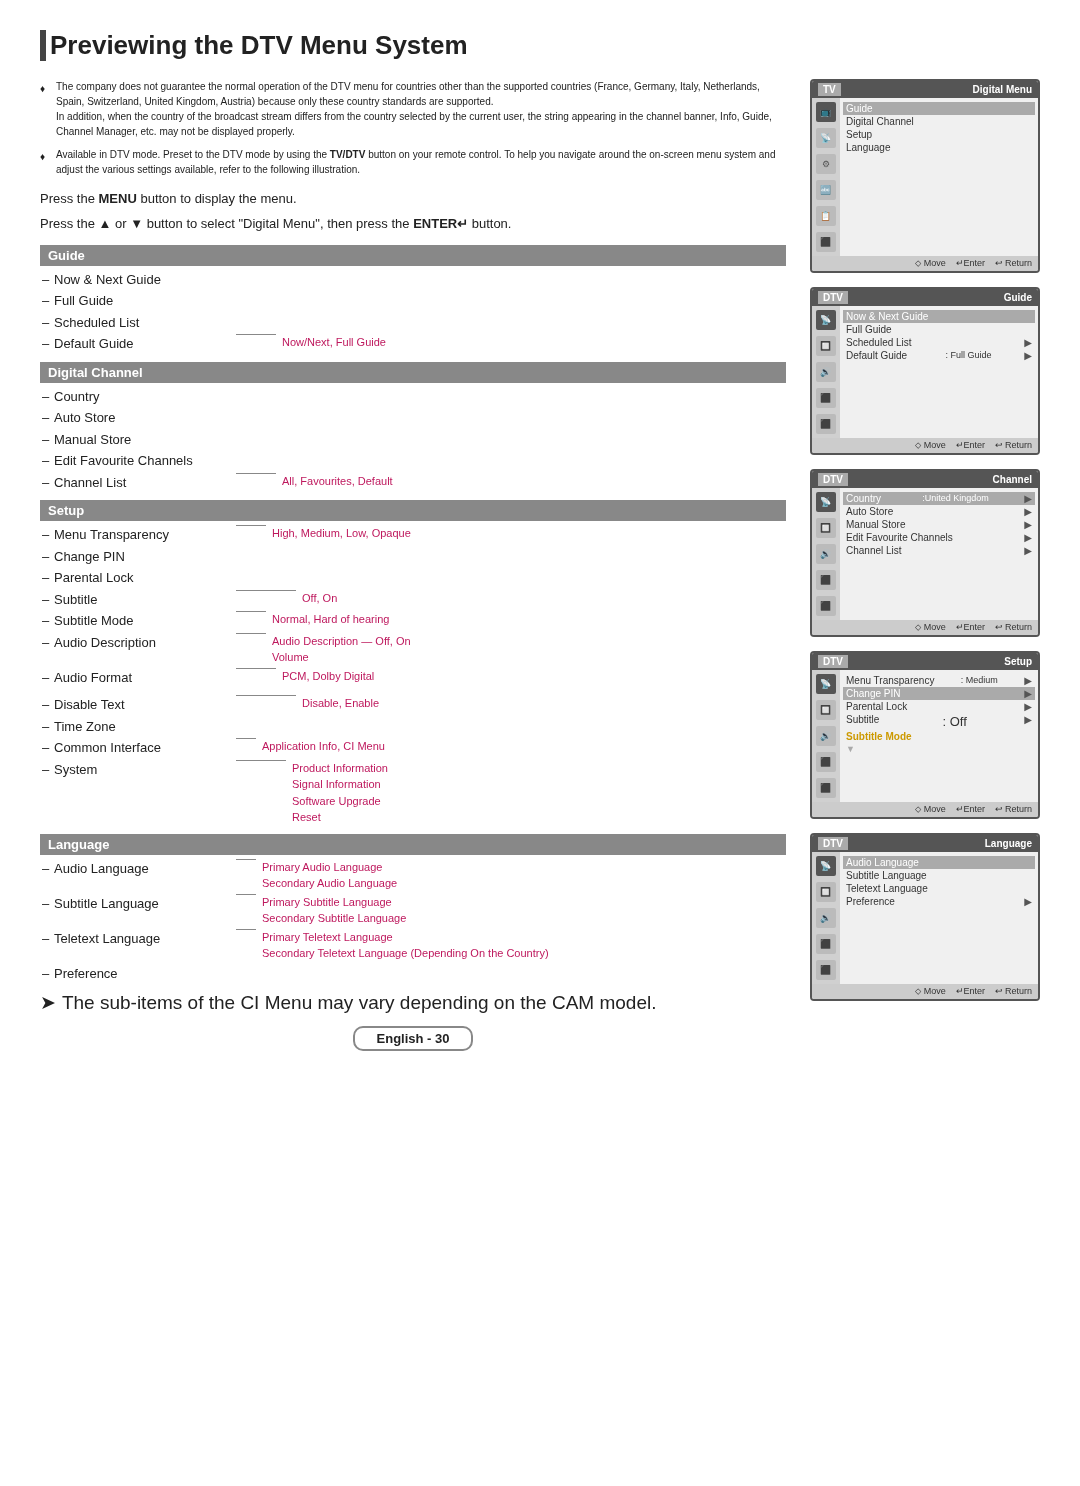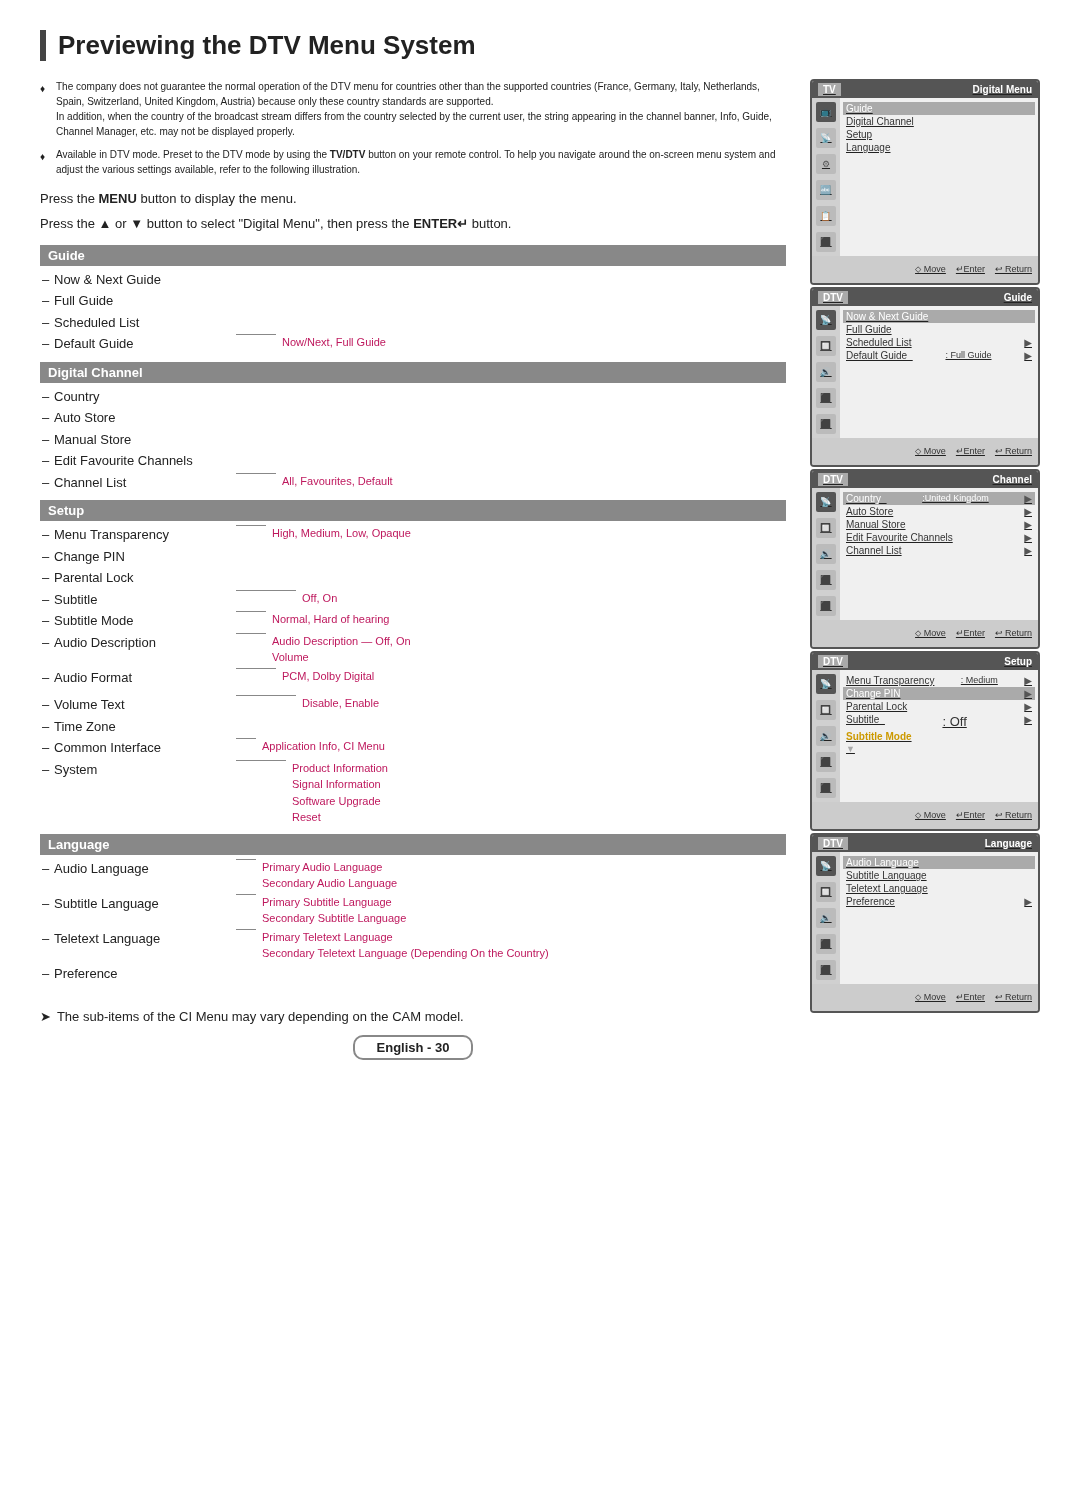--- a/index.html
+++ b/index.html
@@ -10,41 +10,40 @@
       font-family: Arial, sans-serif;
       font-size: 14px;
       color: #222;
       padding: 30px 40px;
     }
 
     .page-title {
       font-size: 26px;
       font-weight: bold;
       border-left: 6px solid #444;
-      padding-left: 12px;
+      padding-left: 4px;
       margin-bottom: 18px;
     }
 
     .main-layout {
       display: flex;
       gap: 24px;
     }
 
     .left-col {
       flex: 1;
       min-width: 0;
     }
 
     .right-col {
       width: 230px;
       flex-shrink: 0;
       display: flex;
       flex-direction: column;
-      gap: 0;
-      text-decoration: underline;
+      gap: 12px;
     }
 
     .bullet-section {
       margin-bottom: 12px;
     }
     .bullet-section p {
       padding-left: 16px;
       position: relative;
       margin-bottom: 8px;
       font-size: 10px;
@@ -108,22 +107,22 @@
 
     .menu-item-value {
       font-size: 11px;
       color: #be185d;
       line-height: 1.5;
     }
 
     .note-line {
       display: flex;
       align-items: flex-start;
-      margin-top: 24px;
-      font-size: 13px;
+      margin-top: 6px;
+      font-size: 19px;
       line-height: 1.5;
     }
     .note-line::before {
       content: '➤';
       margin-right: 6px;
       flex-shrink: 0;
     }
 
     .footer-label {
       text-align: center;
@@ -221,21 +220,21 @@
     }
     .tv-menu-item .arrow {
       color: #555;
     }
 
     .tv-panel-footer {
       background: #ccc;
       font-size: 9px;
       display: flex;
       justify-content: flex-end;
-      padding: 8px 6px;
+      padding: 2px 6px;
       gap: 10px;
       color: #333;
     }
 
     .subtitle-yellow {
       color: #cc9900;
       font-size: 10px;
       font-weight: bold;
     }
   </style>
@@ -324,21 +323,21 @@
           <span style="display:inline-block;width:30px;border-bottom:1px solid #888;margin:0 6px;vertical-align:middle;"></span>
           <span class="menu-item-value">Audio Description — Off, On<br>Volume</span>
         </div>
         <div class="menu-row">
           <span class="menu-item-label">Audio Format</span>
           <span style="display:inline-block;width:40px;border-bottom:1px solid #888;margin:0 6px;vertical-align:middle;"></span>
           <span class="menu-item-value">PCM, Dolby Digital</span>
         </div>
         <div style="height:6px;"></div>
         <div class="menu-row">
-          <span class="menu-item-label">Volume Text</span>
+          <span class="menu-item-label">Disable Text</span>
           <span style="display:inline-block;width:60px;border-bottom:1px solid #888;margin:0 6px;vertical-align:middle;"></span>
           <span class="menu-item-value">Disable, Enable</span>
         </div>
         <div class="menu-row">
           <span class="menu-item-label">Time Zone</span>
         </div>
         <div class="menu-row">
           <span class="menu-item-label">Common Interface</span>
           <span style="display:inline-block;width:20px;border-bottom:1px solid #888;margin:0 6px;vertical-align:middle;"></span>
           <span class="menu-item-value">Application Info, CI Menu</span>

